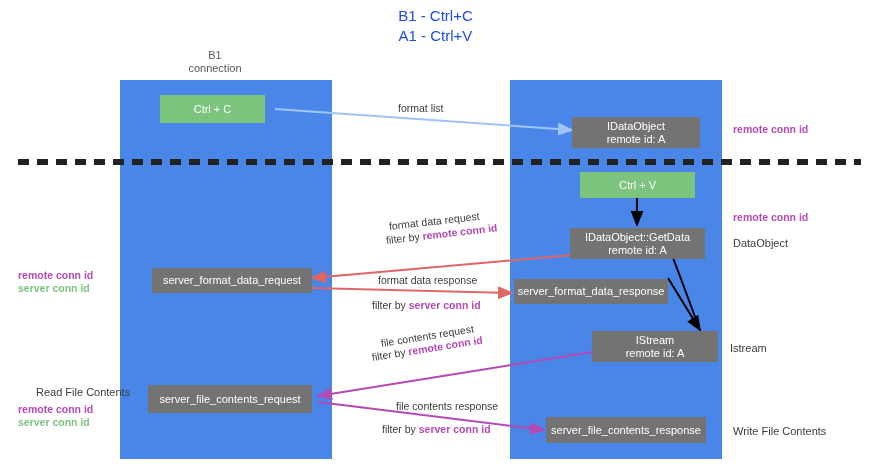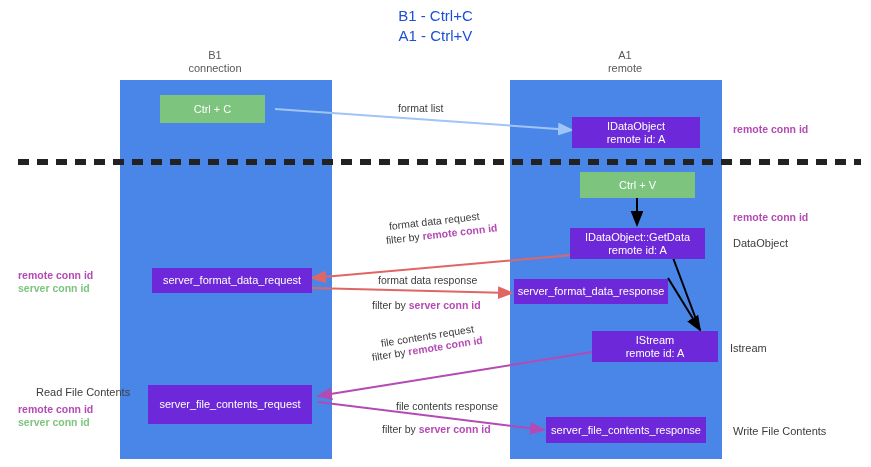--- a/index.html
+++ b/index.html
@@ -10,21 +10,21 @@
   #svg-layer{position:absolute;left:0;top:0;width:871px;height:467px;pointer-events:none;}
 
   .title{width:871px;text-align:center;top:6px;font-size:15px;line-height:20px;color:#1d4ed8;}
 
   .col-head{text-align:center;font-size:11px;line-height:13px;color:#595959;}
 
   .lane{background:#4a86e8;}
 
   .node{box-sizing:border-box;display:flex;flex-direction:column;align-items:center;
         justify-content:center;text-align:center;color:#ffffff;font-size:11px;line-height:13px;}
-  .node.orange{background:#6d28d9;}
+  .node.orange{background:#737373;}
   .node.green{background:#7dc47f;}
 
   .lbl{font-size:10.5px;line-height:13px;color:#3c3c3c;white-space:nowrap;}
   .lbl.purple{color:#b44ab4;font-weight:bold;}
   .lbl.green{color:#7dc47f;font-weight:bold;}
   .lbl .pu{color:#b44ab4;font-weight:bold;}
   .rot-a{transform:rotate(-6.5deg);transform-origin:left center;}
   .rot-b{transform:rotate(-9deg);transform-origin:left center;}
   .side{font-size:11px;line-height:14px;color:#3c3c3c;white-space:nowrap;}
 </style>
@@ -34,24 +34,20 @@
 <div id="stage">
 
   <div class="abs title">
     <div>B1 - Ctrl+C</div>
     <div>A1 - Ctrl+V</div>
   </div>
 
   <div class="abs col-head" style="left:155px;top:49px;width:120px;">
     <div>B1</div>
     <div>connection</div>
-  </div>
-  <div class="abs col-head" style="left:565px;top:49px;width:120px;">
-    <div>A1</div>
-    <div>remote</div>
   </div>
 
   <div class="abs lane" style="left:120px;top:80px;width:212px;height:379px;"></div>
   <div class="abs lane" style="left:510px;top:80px;width:212px;height:379px;"></div>
 
   <svg id="svg-layer" viewBox="0 0 871 467">
     <defs>
       <marker id="ar-blue" markerWidth="9" markerHeight="9" refX="7" refY="3.2" orient="auto">
         <path d="M0,0 L8,3.2 L0,6.4 z" fill="#9fc5f8"></path>
       </marker>
@@ -109,21 +105,21 @@
 
   <div class="abs node orange" style="left:514px;top:279px;width:154px;height:25px;">
     <div>server_format_data_response</div>
   </div>
 
   <div class="abs node orange" style="left:592px;top:331px;width:126px;height:31px;">
     <div>IStream</div>
     <div>remote id: A</div>
   </div>
 
-  <div class="abs node orange" style="left:148px;top:385px;width:164px;height:39px;">
+  <div class="abs node orange" style="left:148px;top:385px;width:164px;height:28px;">
     <div>server_file_contents_request</div>
   </div>
 
   <div class="abs node orange" style="left:546px;top:417px;width:160px;height:26px;">
     <div>server_file_contents_response</div>
   </div>
 
   <div class="abs lbl" style="left:398px;top:102px;">format list</div>
 
   <div class="abs lbl rot-a" style="left:389px;top:220px;">format data request</div>

